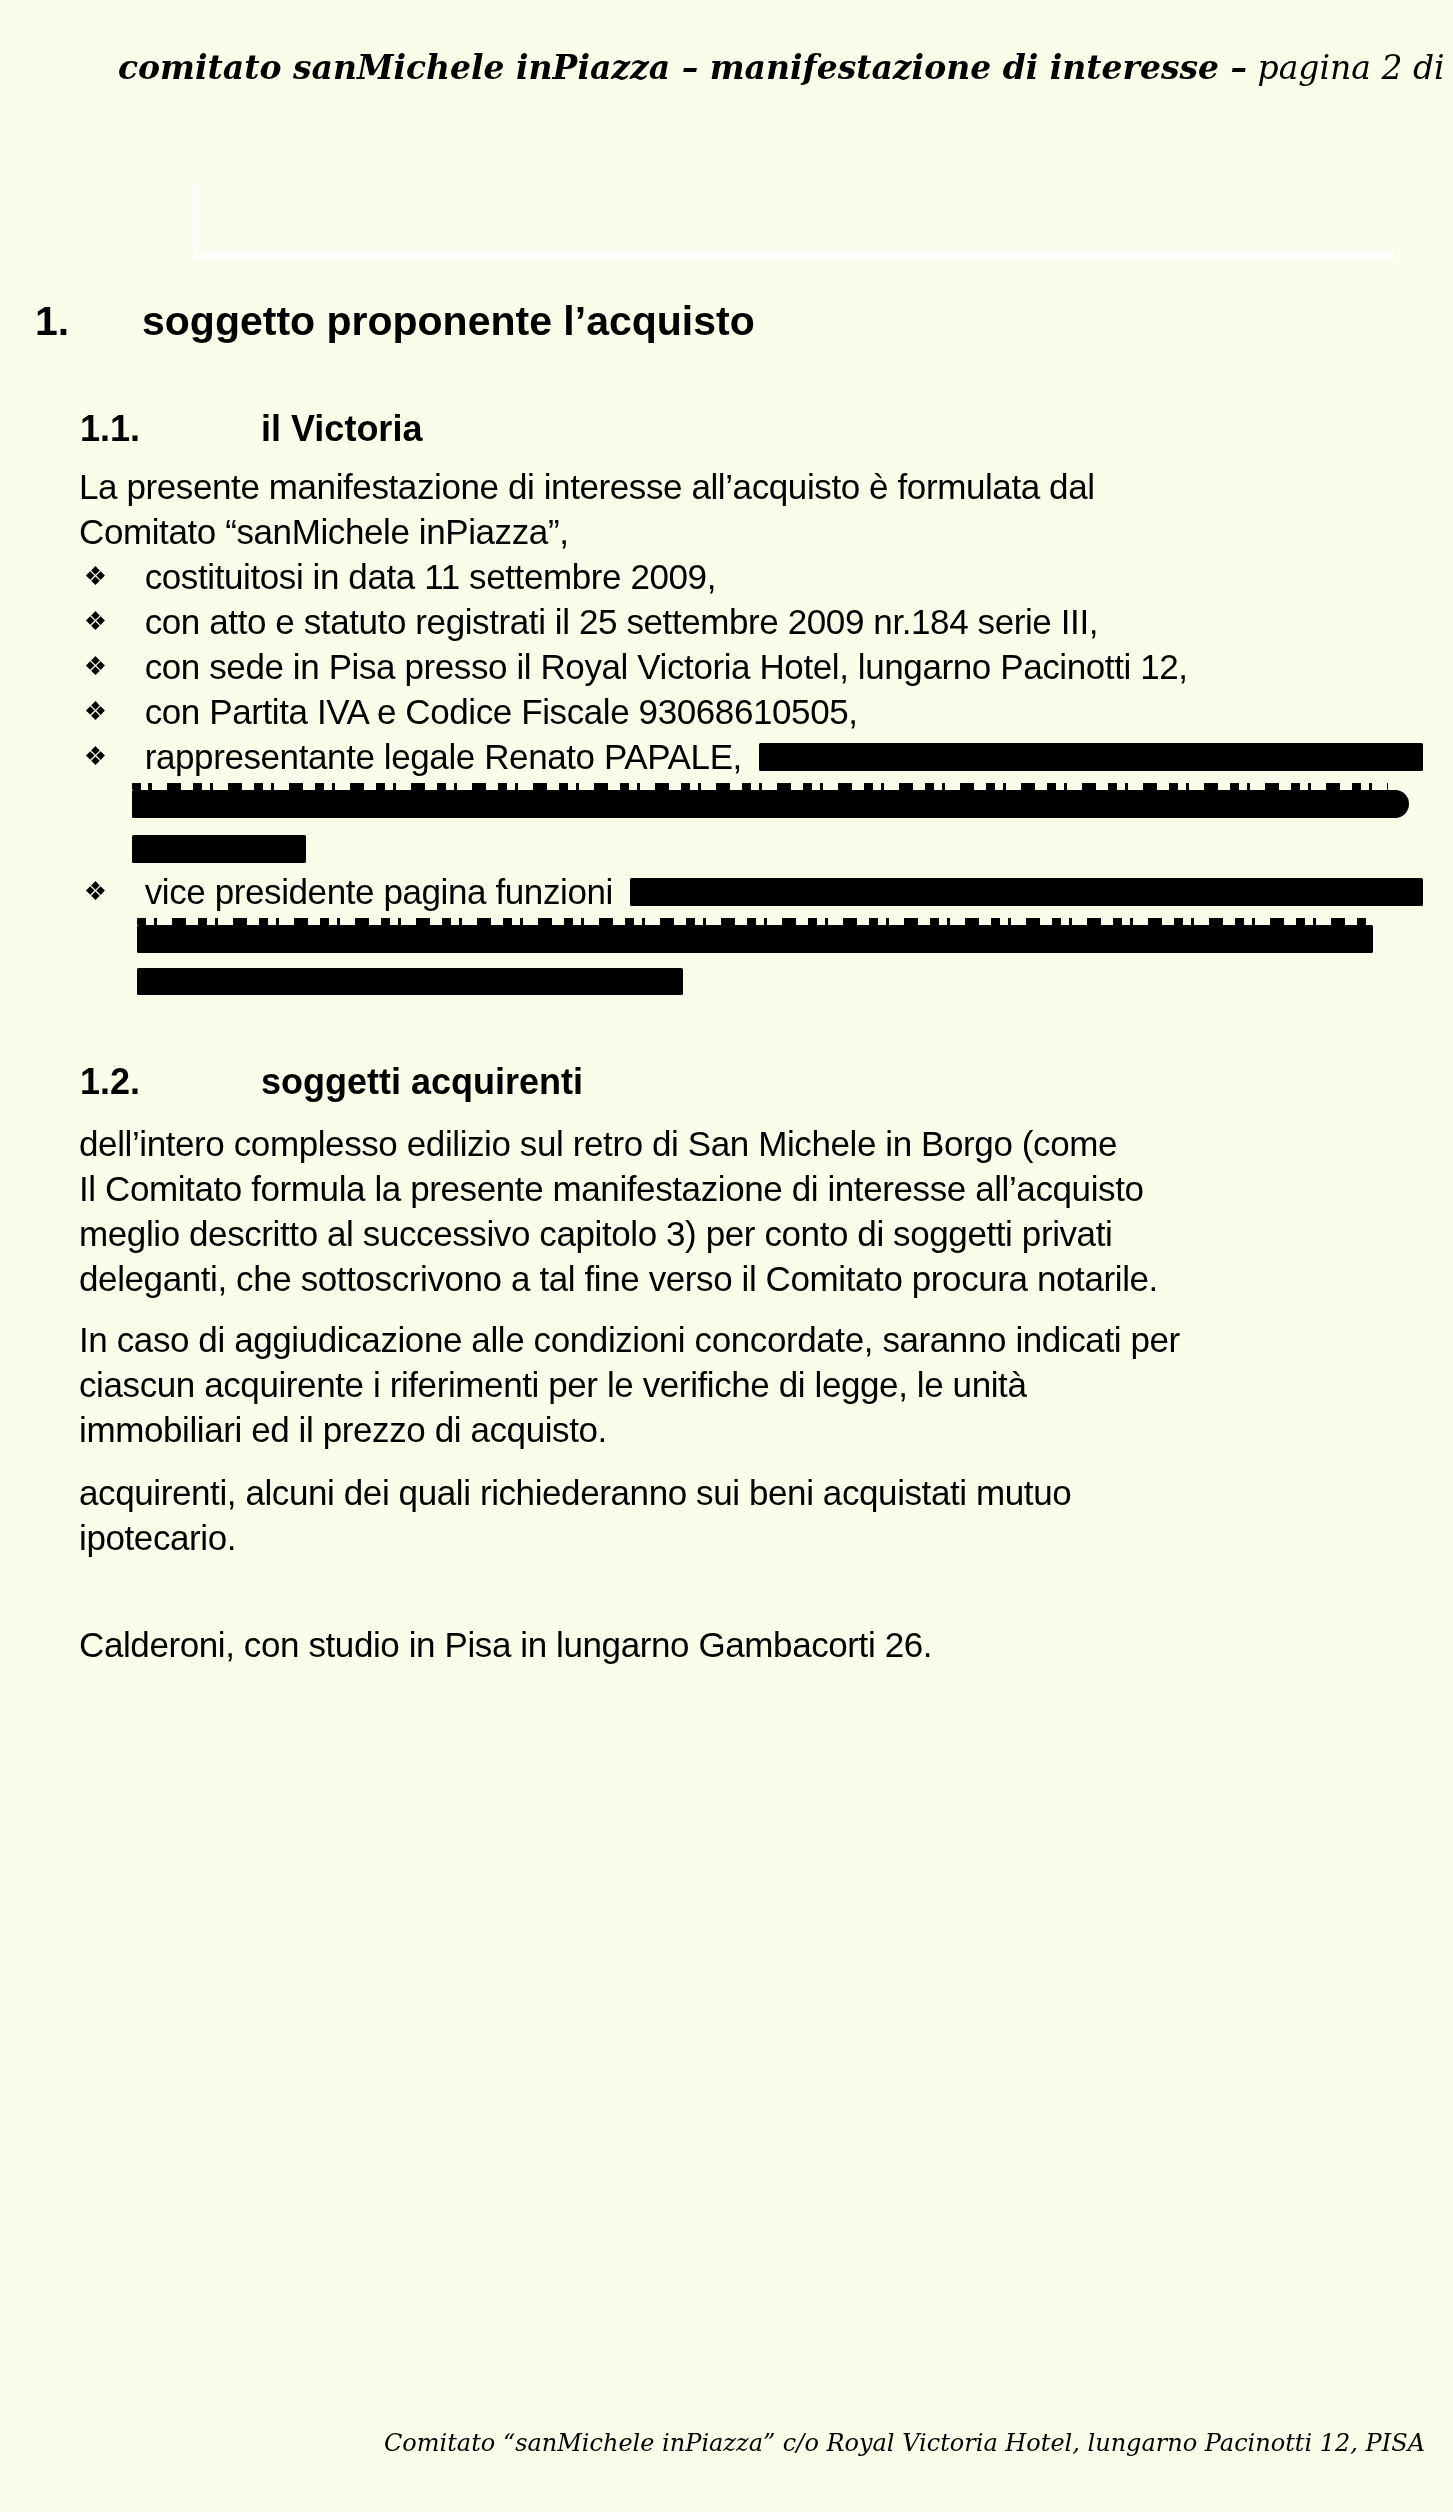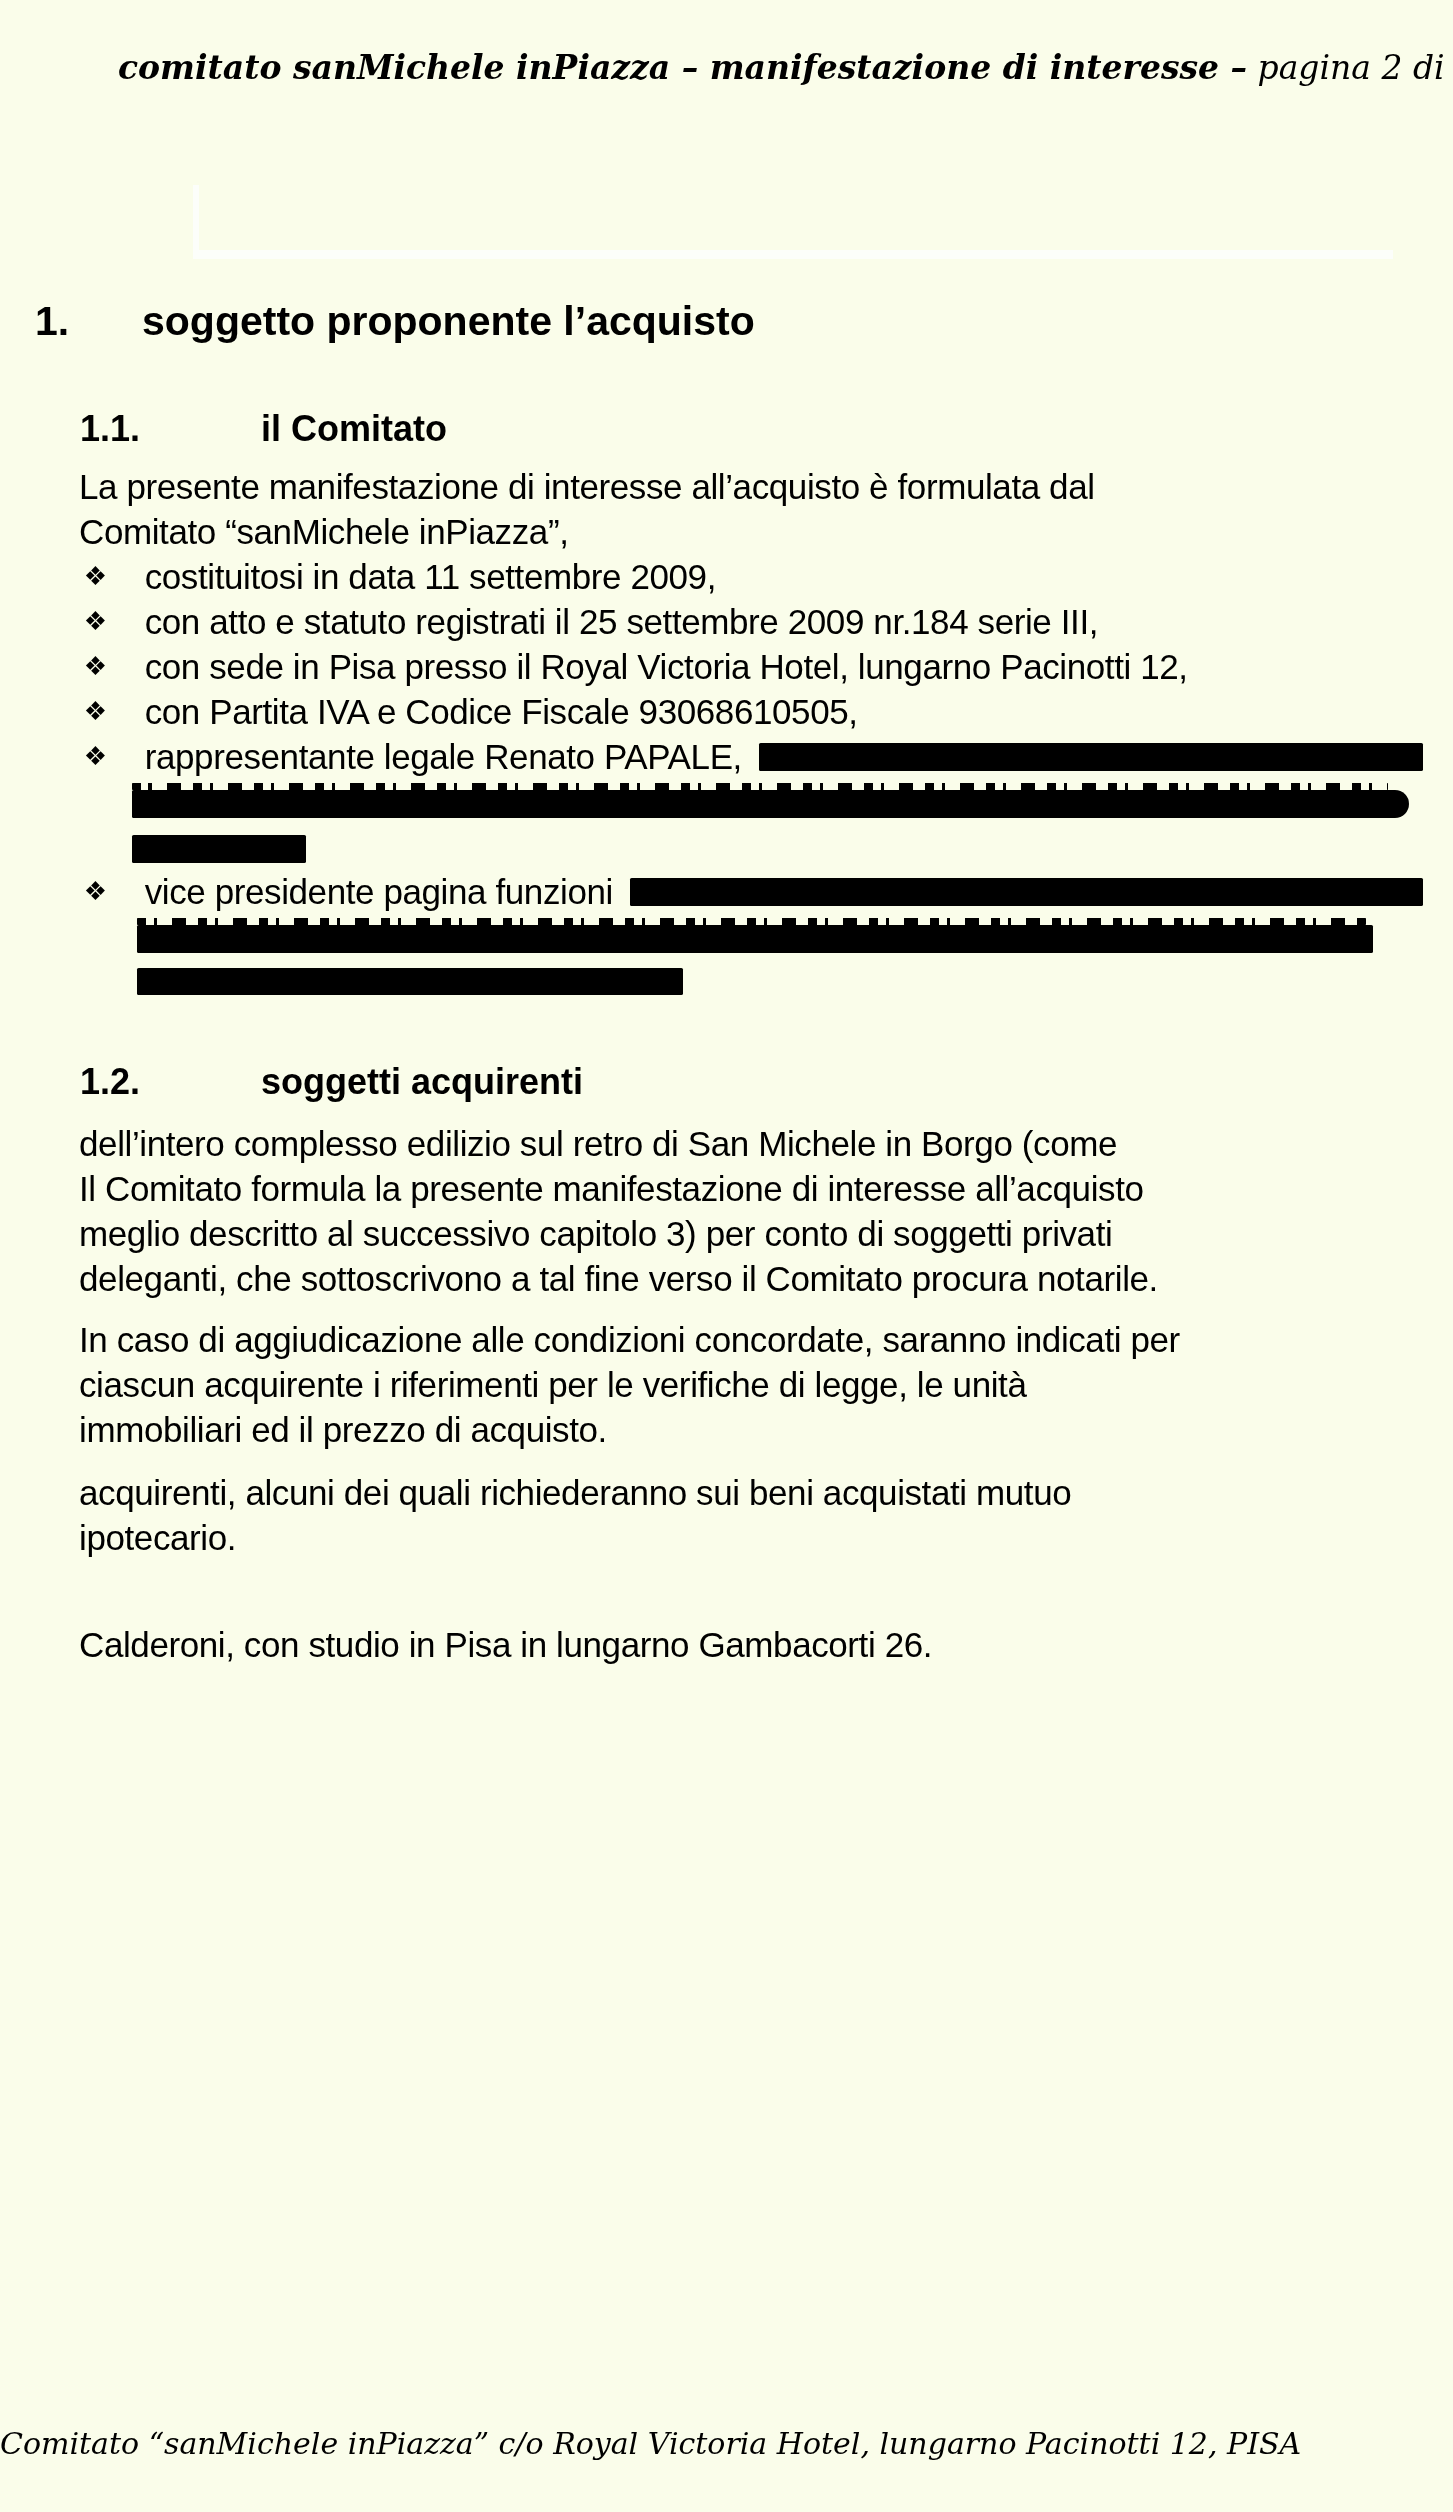--- a/index.html
+++ b/index.html
@@ -15,22 +15,23 @@
   .hdr{
     position:absolute;top:44px;left:0;right:0;
     text-align:center;text-indent:118px;
     font-family:"DejaVu Serif",serif;font-style:italic;
     font-size:33px;line-height:47px;white-space:nowrap;
   }
   .hdr .b{font-weight:700;}
   .hdr .n{font-weight:400;}
   .ftr{
     position:absolute;top:2423px;left:0;right:28px;
+    text-align:right;
     font-family:"DejaVu Serif",serif;font-style:italic;
-    font-size:30px;line-height:41px;white-space:nowrap;
+    font-size:24px;line-height:41px;white-space:nowrap;
   }
   
   .frame-v{position:absolute;left:193px;top:185px;width:6.3px;height:71px;background:#FCFEFA;}
   .frame-h{position:absolute;left:193px;top:250px;width:1200px;height:9.4px;background:#FCFEFA;}
   
   .h1{position:absolute;left:35px;top:298px;display:flex;font-weight:700;font-size:41px;line-height:47px;white-space:nowrap;}
   .h1 .num{width:107px;}
   .h2{position:absolute;left:80px;display:flex;font-weight:700;font-size:36px;line-height:44px;white-space:nowrap;}
   .h2 .num{width:181px;}
   .h2a{top:407px;justify-content:space-between;}
@@ -70,21 +71,21 @@
   <div class="frame-v"></div>
   <div class="frame-h"></div>
 
   <div class="h1">
     <span class="num">1.</span>
     <span>soggetto proponente l’acquisto</span>
   </div>
 
   <div class="h2 h2a">
     <span class="num">1.1.</span>
-    <span>il Comitato</span>
+    <span>il Victoria</span>
   </div>
 
   <div class="body1">
     <div class="tline">La presente manifestazione di interesse all’acquisto è formulata dal</div>
     <div class="tline">Comitato “sanMichele inPiazza”,</div>
 
     <div class="brow">
       <span class="marker">❖</span>
       <span>costituitosi in data 11 settembre 2009,</span>
     </div>

